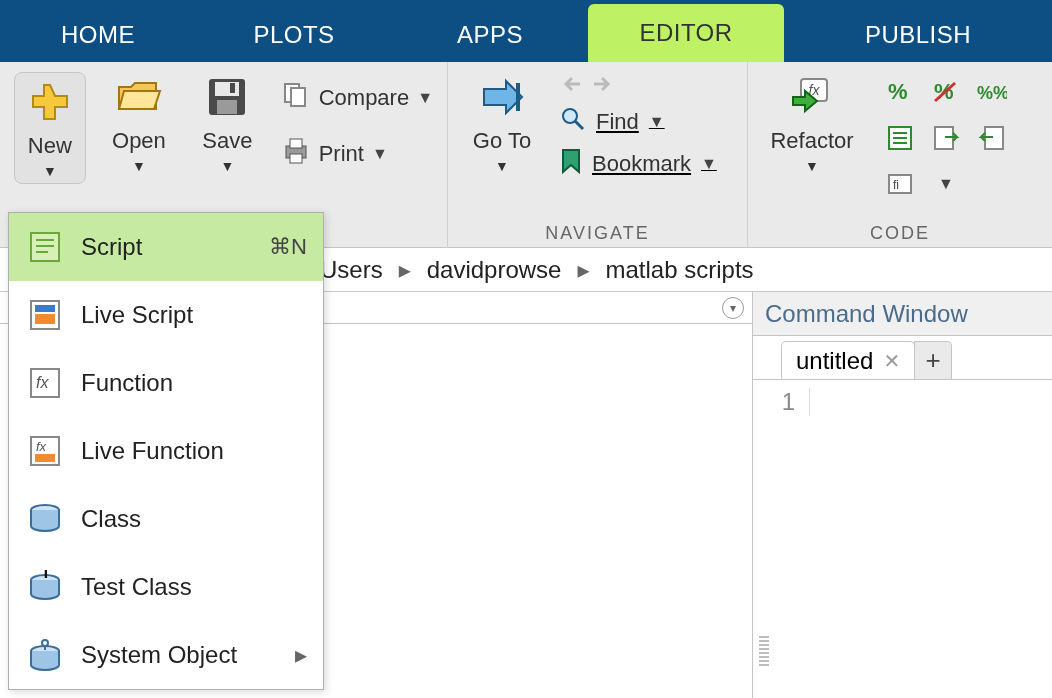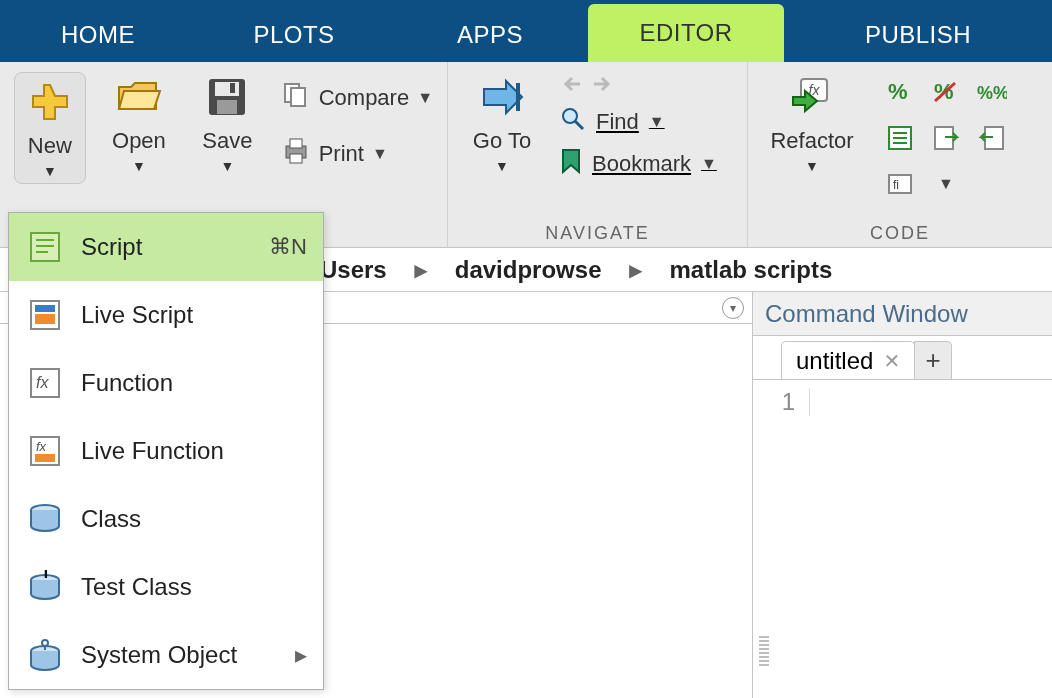--- a/index.html
+++ b/index.html
@@ -28,21 +28,21 @@
   .smallDD { color: #444; font-size: 16px; }
 
   .navRows { display: flex; flex-direction: column; gap: 10px; text-decoration: underline; }
   .navRow { display: flex; align-items: center; gap: 10px; font-size: 22px; color: #333; cursor: pointer; }
 
   .codeGrid { display: grid; grid-template-columns: repeat(3,40px); grid-auto-rows: 40px; gap: 6px; }
   .codeIc { width: 40px; height: 40px; display:flex; align-items:center; justify-content:center; cursor:pointer; }
 
   
   .breadcrumb { height: 44px; border-bottom: 1px solid #c8c8c8; display: flex; align-items: center;
-                font-size: 24px; color: #222; padding-left: 320px; gap: 28px; font-weight: bold; }
+                font-size: 24px; color: #222; padding-left: 320px; gap: 16px; }
   .bcSep { color: #666; }
 
   
   .newMenu { position: absolute; left: 8px; top: 212px; width: 316px; background: #fff;
              border: 1px solid #b0b0b0; box-shadow: 2px 2px 8px rgba(0,0,0,.15); z-index: 20; }
   .menuItem { height: 68px; display: flex; align-items: center; gap: 16px; padding: 0 16px;
               font-size: 24px; color: #222; cursor: pointer; }
   .menuItem.hover { background: #c7eaa3; }
   .menuIc { width: 40px; height: 40px; display: flex; align-items: center; justify-content: center; }
   .menuShortcut { margin-left: auto; color: #444; font-size: 22px; }

